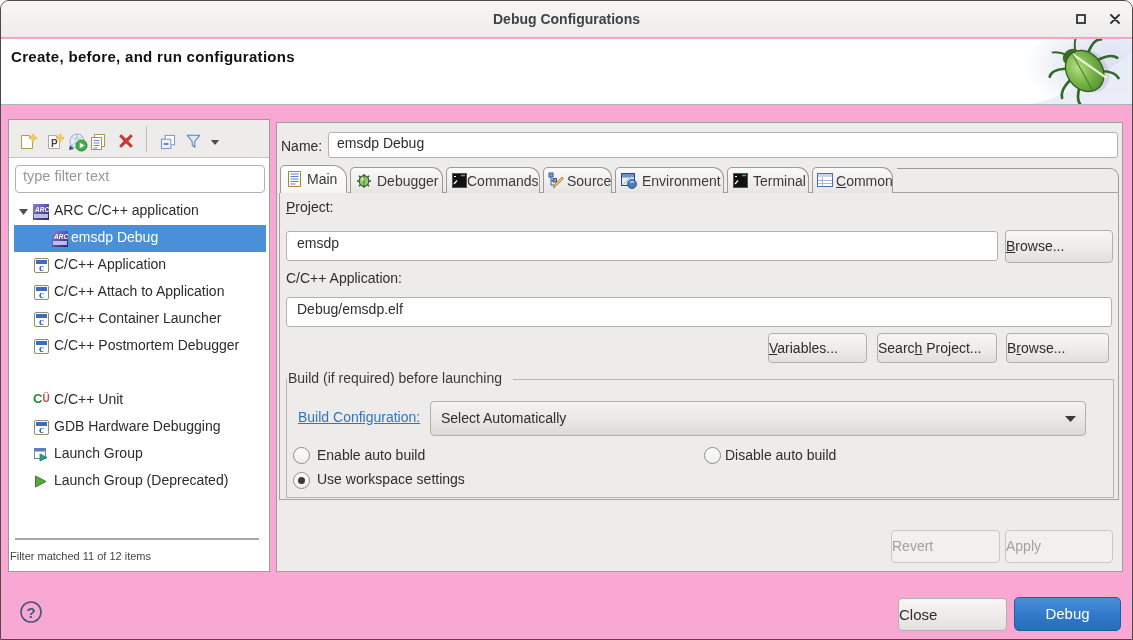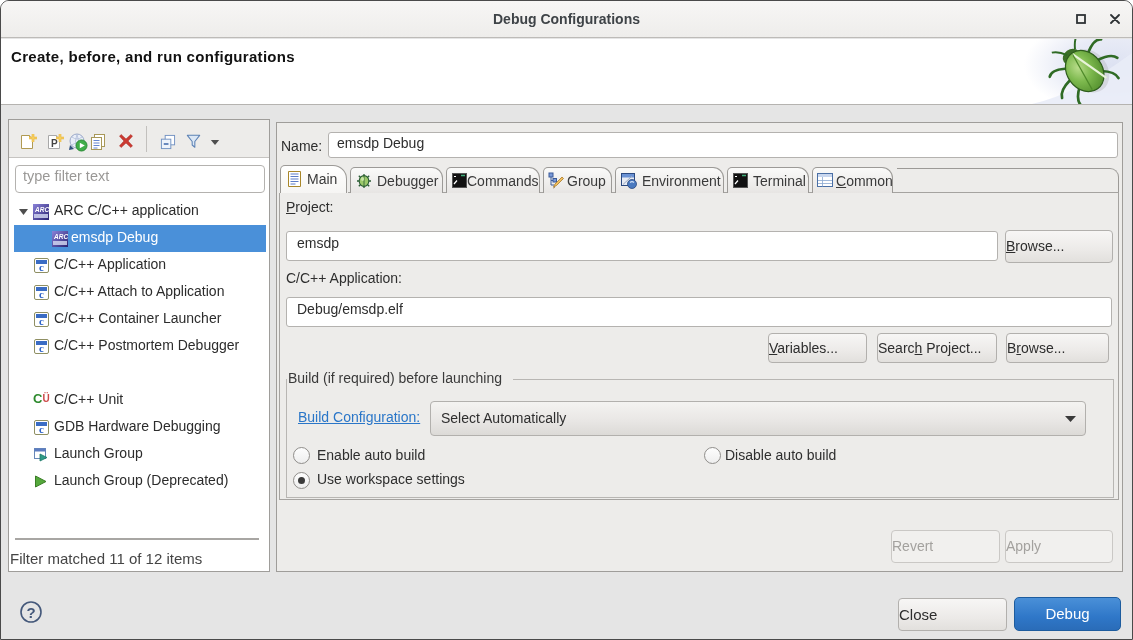--- a/index.html
+++ b/index.html
@@ -1,15 +1,15 @@
 <!DOCTYPE html>
 <html><head><meta charset="utf-8"><style>
 *{margin:0;padding:0;box-sizing:border-box}
 html,body{width:1133px;height:640px;font-family:"Liberation Sans",sans-serif;background:#fff}
-#win{position:absolute;left:0;top:0;width:1133px;height:640px;border:1px solid #4a4a4a;border-radius:9px 9px 0 0;overflow:hidden;background:#e5e5e5}
+#win{position:absolute;left:0;top:0;width:1133px;height:640px;border:1px solid #4a4a4a;border-radius:9px 9px 0 0;overflow:hidden;background:#f9a8d4}
 .abs{position:absolute}
 
 #titlebar{left:0;top:0;width:100%;height:37px;background:linear-gradient(#f7f6f5,#eeedeb);border-bottom:1px solid #bdbbb8}
 #title{width:100%;text-align:center;top:10px;font-size:14px;font-weight:bold;color:#3e4347}
 
 #header{left:0;top:38px;width:100%;height:66px;background:#fff;border-bottom:1px solid #b5b3b0}
 #htext{left:10px;top:9px;font-size:15px;letter-spacing:0.3px;font-weight:bold;color:#111}
 
 .panel{border:1px solid #9f9d9a;background:#edecea}
 #lpanel{left:7px;top:118px;width:262px;height:453px;background:#fff}
@@ -184,21 +184,21 @@
         </svg>
       <div class="tx" style="left:43px">Launch Group</div>
       </div>
     <div class="abs trow" style="top:348px">
       <svg class="ticon" style="left:23px;top:7px" width="13" height="13" viewBox="0 0 13 13">
           <path d="M1.5 1 L12 6.5 L1.5 12 Z" fill="#55a93c" stroke="#3b7d27" stroke-width="1"></path>
         </svg>
       <div class="tx" style="left:43px">Launch Group (Deprecated)</div>
       </div>
     <div class="abs" style="left:6px;top:418px;width:244px;height:2px;background:#a8a6a3"></div>
-    <div class="abs" style="left:1px;top:430px;font-size:15px;color:#454545">Filter matched 11 of 12 items</div>
+    <div class="abs" style="left:1px;top:430px;font-size:11px;color:#454545">Filter matched 11 of 12 items</div>
   </div>
 
   <div class="abs panel" id="rpanel">
     <div class="abs lbl" style="left:4px;top:15px">Name:</div>
     <div class="abs tinput" style="left:51px;top:9px;width:790px;height:26px"></div>
     <div class="abs lbl" style="left:60px;top:12px">emsdp Debug</div>
 
     <div class="abs" style="left:620px;top:45px;width:222px;height:26px;border-top:1px solid #9c9a97;border-right:1px solid #9c9a97;border-top-right-radius:9px"></div>
     <div class="abs" style="left:71px;top:69px;width:771px;height:1px;background:#a5a3a0"></div>
     <div class="abs tab" style="left:73px;width:93px">
@@ -219,21 +219,21 @@
       <div class="tlbl" style="left:20px">Commands</div>
     </div>
     <div class="abs tab" style="left:266px;width:69px">
       <svg class="abs" style="left:4px;top:4px" width="17" height="17" viewBox="0 0 17 17">
           <rect x="1" y="1" width="4" height="4" fill="#7a9ad8" stroke="#3a5a9a"></rect>
           <rect x="5" y="6.5" width="3.5" height="3.5" fill="#7a9ad8" stroke="#3a5a9a"></rect>
           <path d="M3 5 v8 h3 M3 8.5 h2" stroke="#3a5a9a" fill="none"></path>
           <path d="M14 5 L7 12 l-1.5 3 3-1.5 7-7 z" fill="#f0c060" stroke="#a87828" stroke-width="0.8"></path>
           <path d="M6 15 l-0.8 1.6 1.8-0.8 z" fill="#6a4a18"></path>
         </svg>
-      <div class="tlbl" style="left:23px">Group</div>
+      <div class="tlbl" style="left:23px">Source</div>
     </div>
     <div class="abs tab" style="left:338px;width:109px">
       <svg class="abs" style="left:5px;top:5px" width="16" height="16" viewBox="0 0 16 16">
           <rect x="0.5" y="0.5" width="13" height="12" fill="#e8ecf4" stroke="#2c4a80"></rect>
           <rect x="1" y="1" width="12" height="3.5" fill="#6a92d4"></rect>
           <path d="M2 11.5 L11 3" stroke="#9aa8c0" stroke-width="1"></path>
           <circle cx="11" cy="11" r="4.5" fill="#4a7ac0" stroke="#2c4a80" stroke-width="0.8"></circle>
           <path d="M9 9.5 a3 3 0 0 1 4 0" stroke="#cfe0f8" fill="none" stroke-width="1.2"></path>
         </svg>
       <div class="tlbl" style="left:26px">Environment</div>

